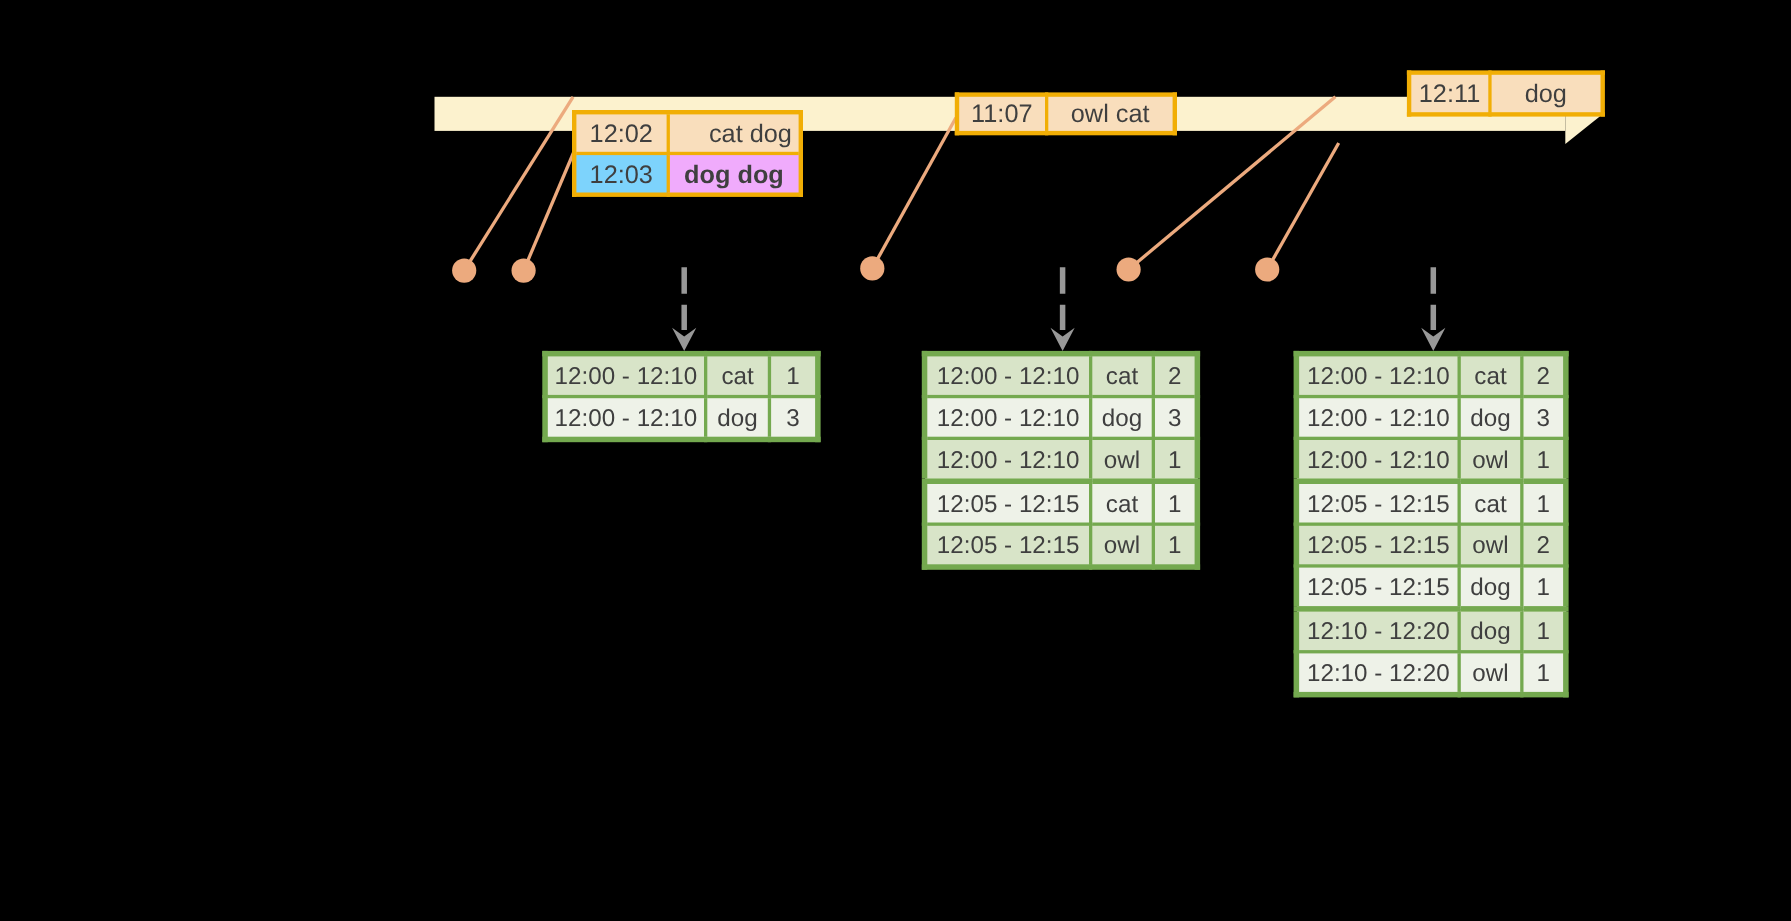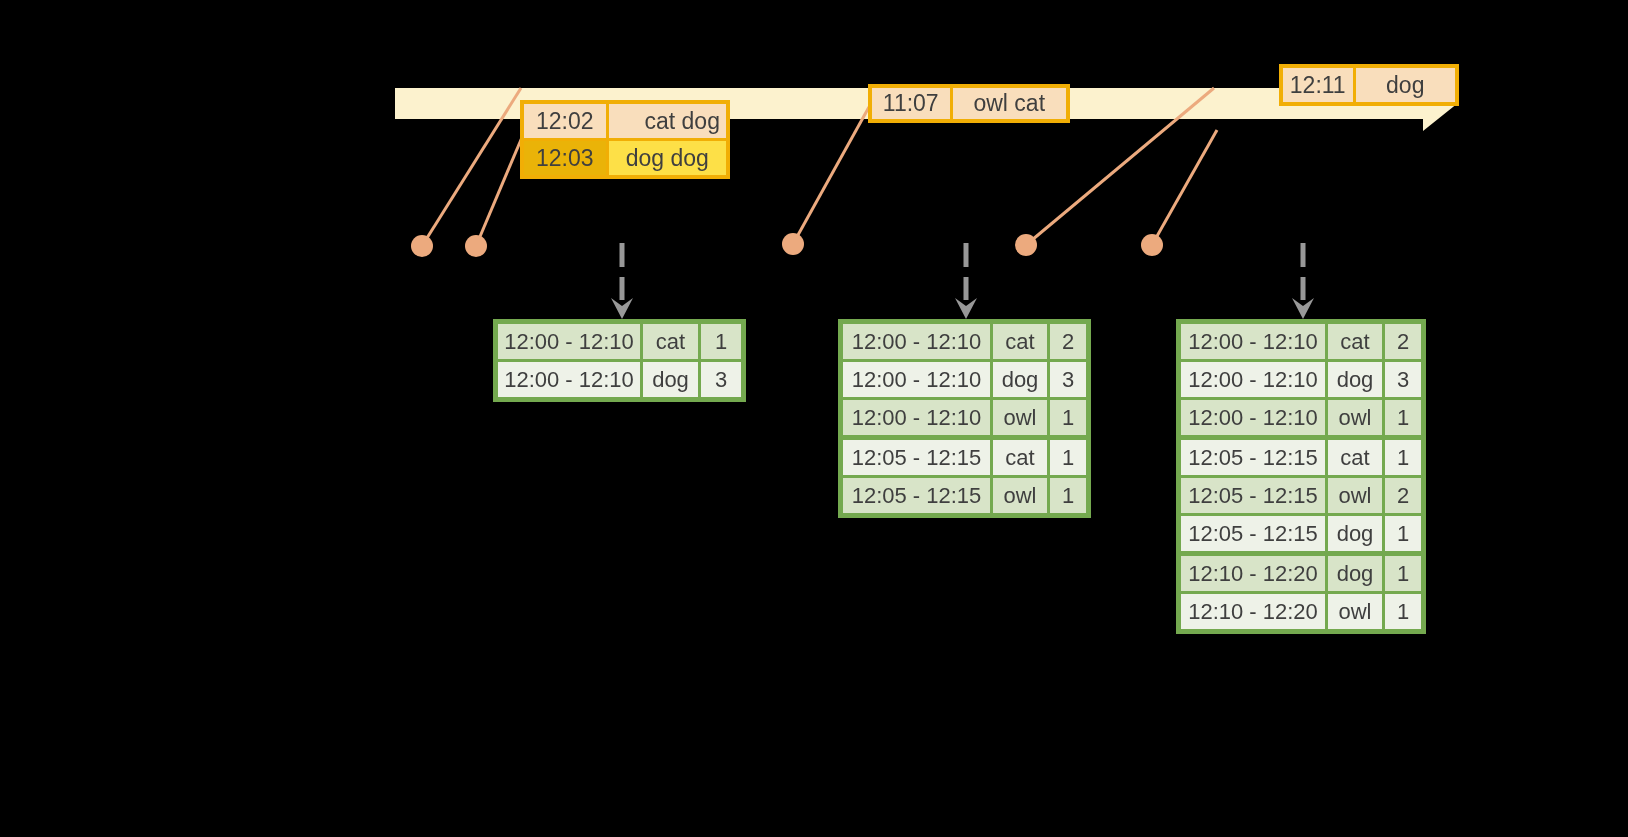--- a/index.html
+++ b/index.html
@@ -58,22 +58,22 @@
         <colgroup>
           <col style="width: 85px;">
           <col style="width: 112px;">
         </colgroup>
         <tbody>
           <tr>
             <td style="border-color: rgb(241, 174, 5); background: rgb(249, 222, 188); color: rgb(63, 63, 63);">12:02</td>
             <td style="border-color: rgb(241, 174, 5); background: rgb(249, 222, 188); color: rgb(63, 63, 63); padding-left: 36px;">cat dog</td>
           </tr>
           <tr>
-            <td style="border-color: rgb(241, 174, 5); background: #eab308; color: rgb(63, 63, 63);">12:03</td>
-            <td style="border-color: rgb(241, 174, 5); background: #fde047; color: rgb(63, 63, 63);">dog dog</td>
+            <td style="border-color: rgb(241, 174, 5); background: #7dd3fc; color: rgb(63, 63, 63);">12:03</td>
+            <td style="border-color: rgb(241, 174, 5); background: #f0abfc; color: rgb(63, 63, 63); font-weight: bold;">dog dog</td>
           </tr>
         </tbody>
       </table>
       <table class="event-table single" style="left: 868px; top: 84px; border: 4px solid rgb(241, 174, 5);">
         <colgroup>
           <col style="width: 81px;">
           <col style="width: 117px;">
         </colgroup>
         <tbody>
           <tr>

